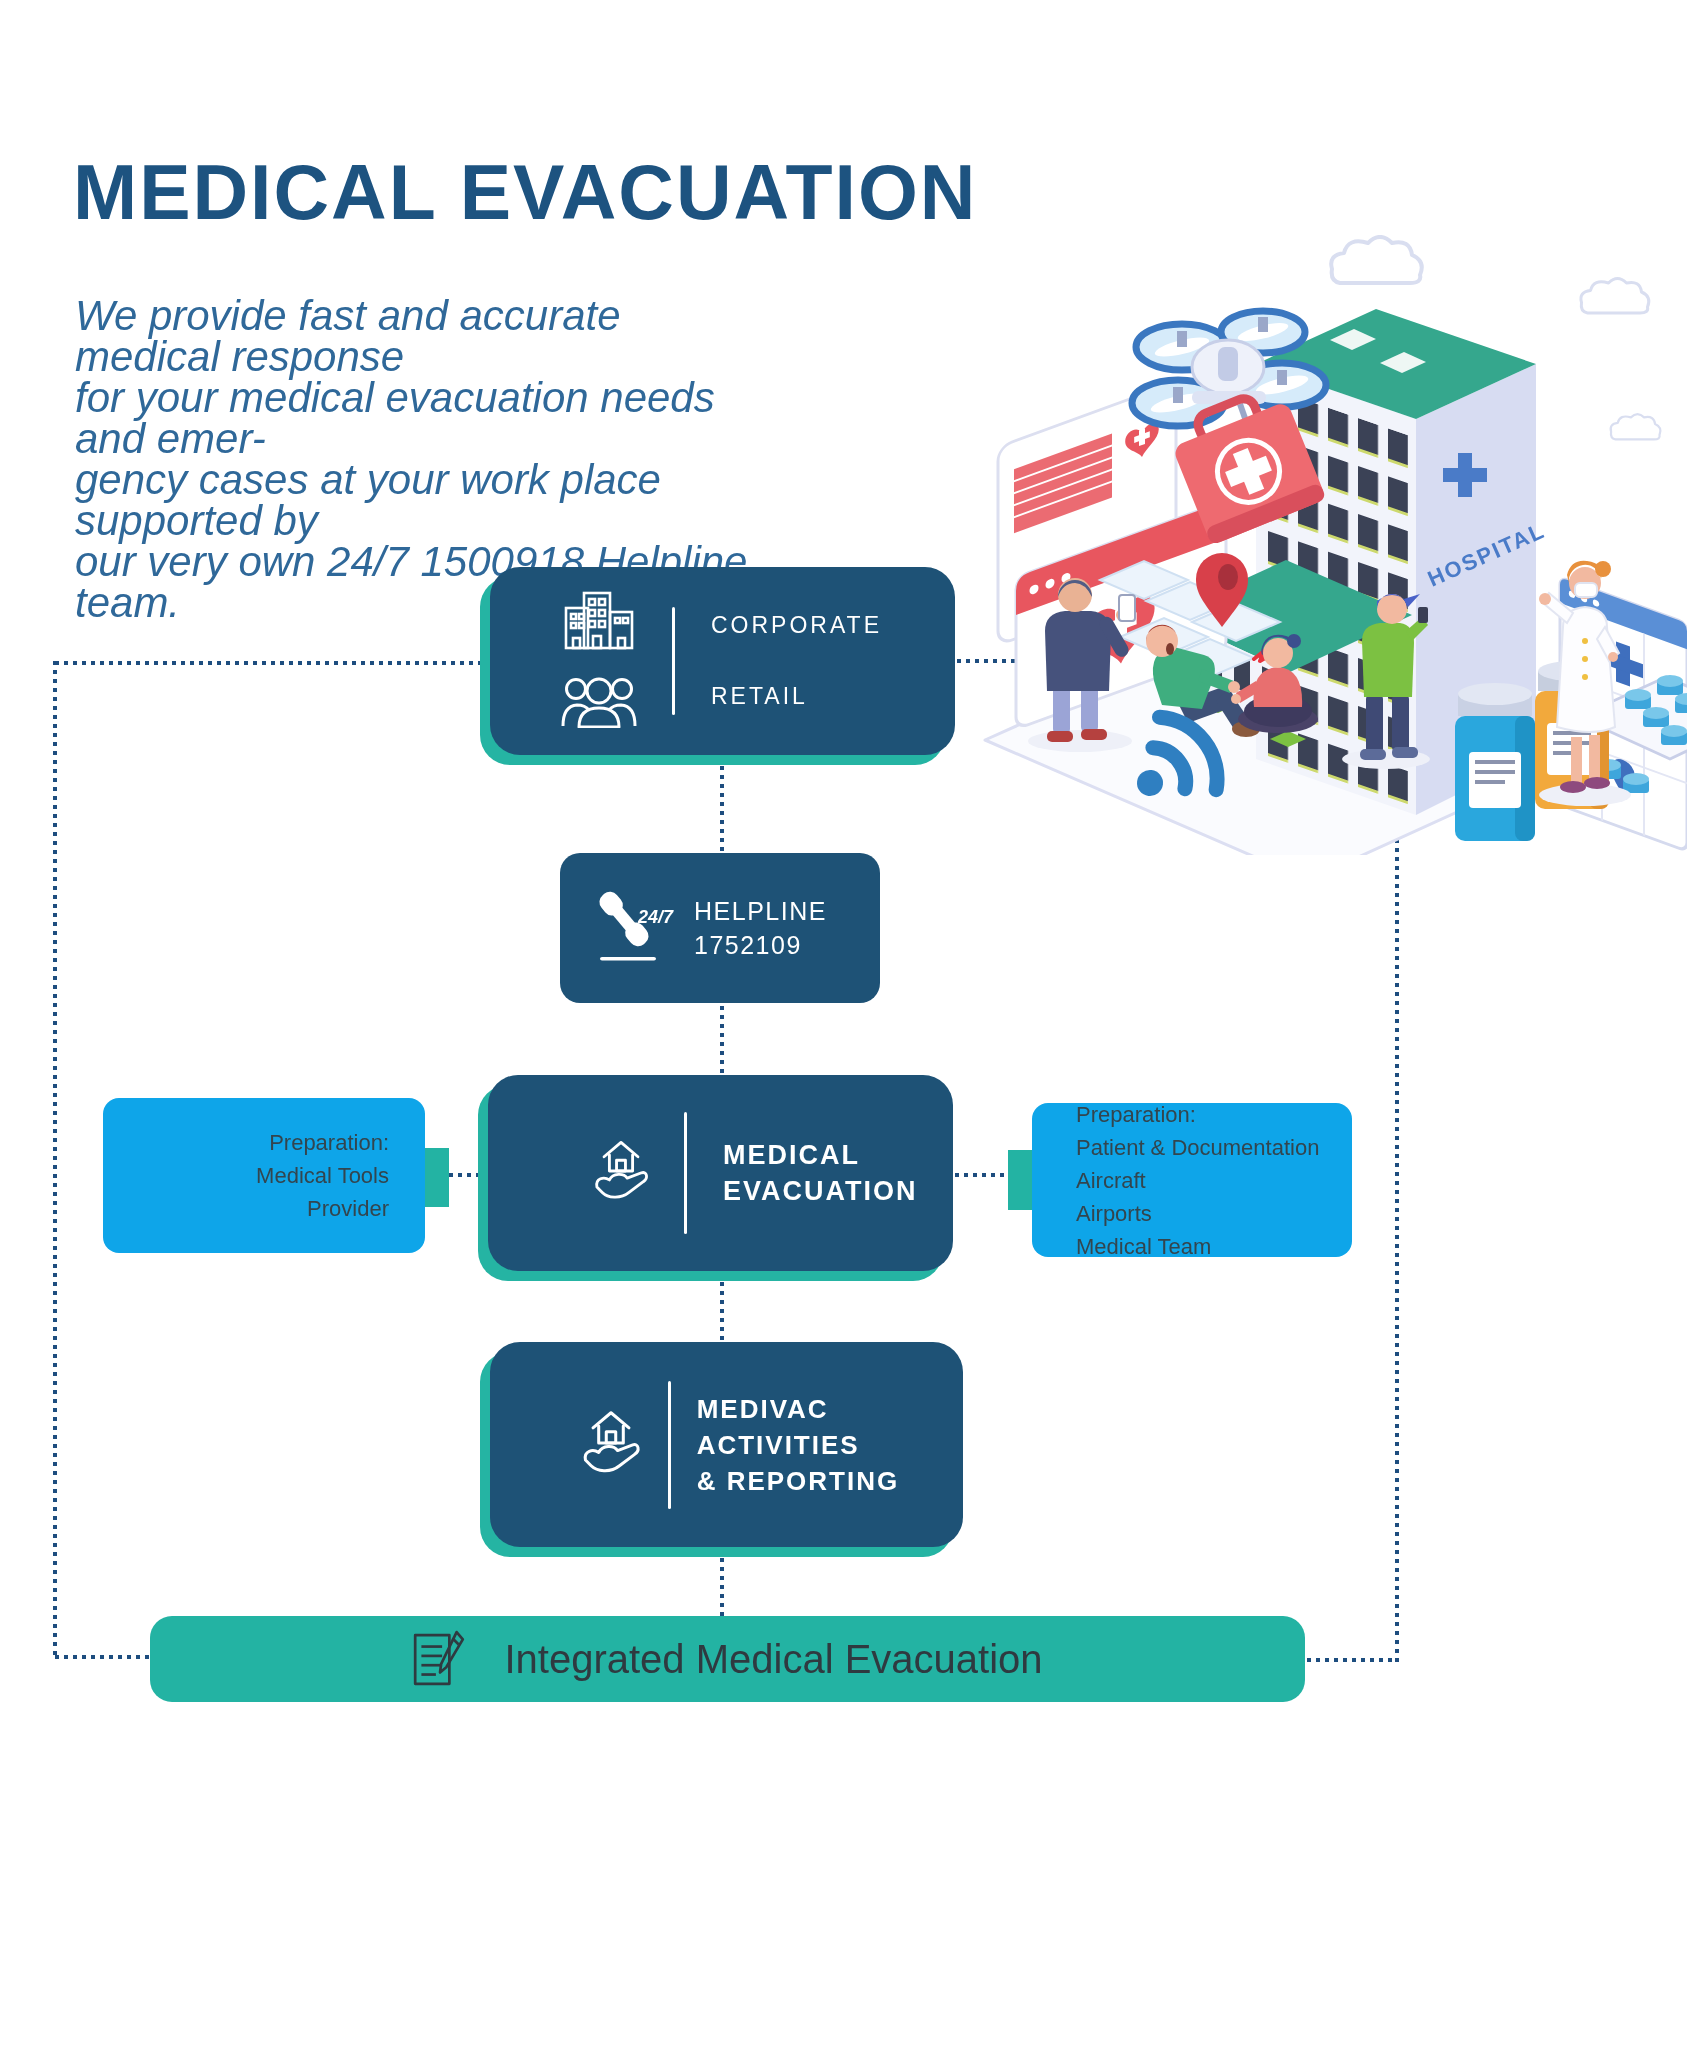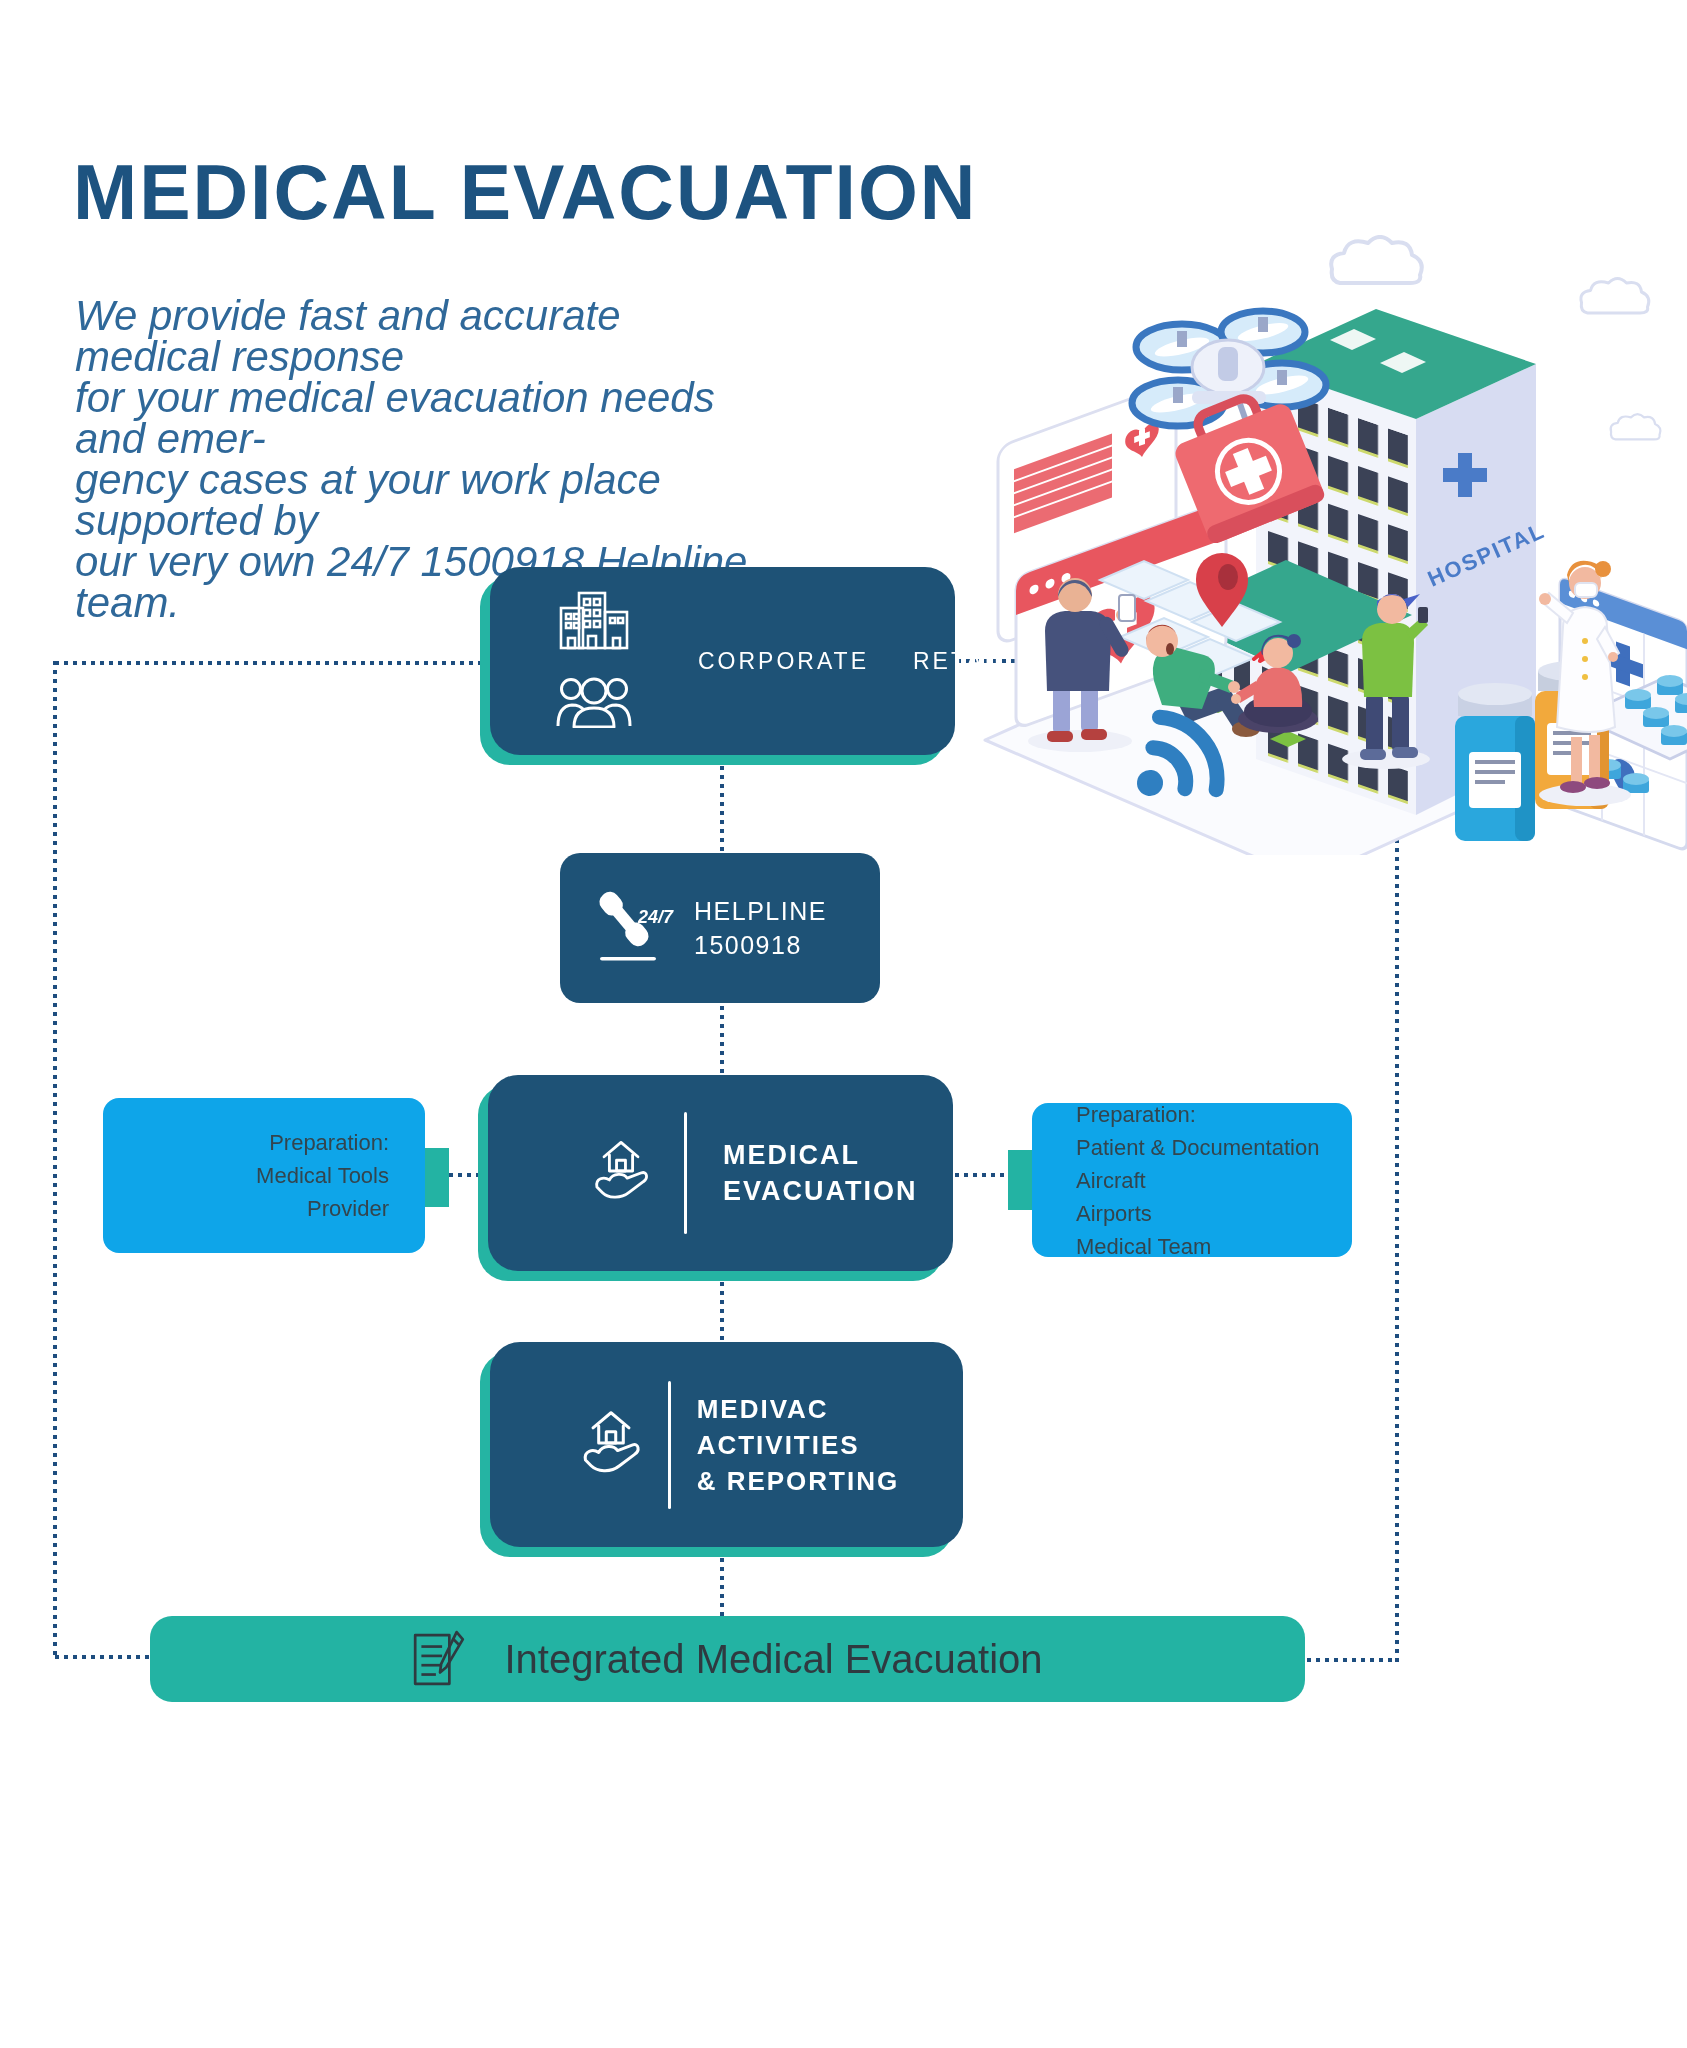--- a/index.html
+++ b/index.html
@@ -367,40 +367,40 @@
           <circle cx="15" cy="15" r="9.5"></circle>
             <circle cx="61" cy="15" r="9.5"></circle>
           <path d="M2 52 Q2 32 16 31 Q24 31 28 36"></path>
           <path d="M74 52 Q74 32 60 31 Q52 31 48 36"></path>
           <circle cx="38" cy="17" r="12"></circle>
           <path d="M18 53 Q18 34 38 34 Q58 34 58 53 Z"></path>
         </svg>
       </span>
     </div>
     <div class="divider" style="height:108px;margin:0 36px 0 30px;"></div>
-    <div style="display:flex;flex-direction:row;gap:44px;text-align:right;">
+    <div style="display:flex;flex-direction:column;gap:44px;">
       <span class="lbl">CORPORATE</span>
       <span class="lbl">RETAIL</span>
     </div>
   </div>
 
   <div id="box-helpline" class="bluebox">
     <span style="width:100px;">
       <svg width="96" height="78" viewBox="0 0 96 78">
         <g transform="rotate(-40 30 32)" fill="#ffffff">
           <rect x="20" y="0" width="20" height="24" rx="9"></rect>
           <rect x="20" y="40" width="20" height="24" rx="9"></rect>
           <rect x="24" y="8" width="12" height="48"></rect>
         </g>
         <text x="44" y="36" fill="#ffffff" font-size="18" font-weight="bold" font-style="italic" font-family="Liberation Sans, sans-serif">24/7</text>
         <rect x="6" y="70" width="56" height="3.5" rx="2" fill="#ffffff"></rect>
       </svg>
     </span>
     <span class="pre" style="font-size:25px;letter-spacing:1.5px;line-height:34px;">HELPLINE
-1500918</span>
+1752109</span>
   </div>
 
   <div id="box-medevac" class="bluebox shadowed">
     <span>
       <svg width="66" height="74" viewBox="0 0 74 80" fill="none" stroke="#ffffff" stroke-width="3.2" stroke-linejoin="round" stroke-linecap="round">
         <path d="M18 24 L37 8 L56 24"></path>
         <path d="M24 22 V40 H50 V22"></path>
         <rect x="32" y="28" width="10" height="12"></rect>
         <path d="M10 58 C8 48 18 46 24 50 C28 42 40 42 44 48 L60 42 C66 40 68 48 62 52 L46 64 C36 72 22 70 16 64 Z"></path>
       </svg>

